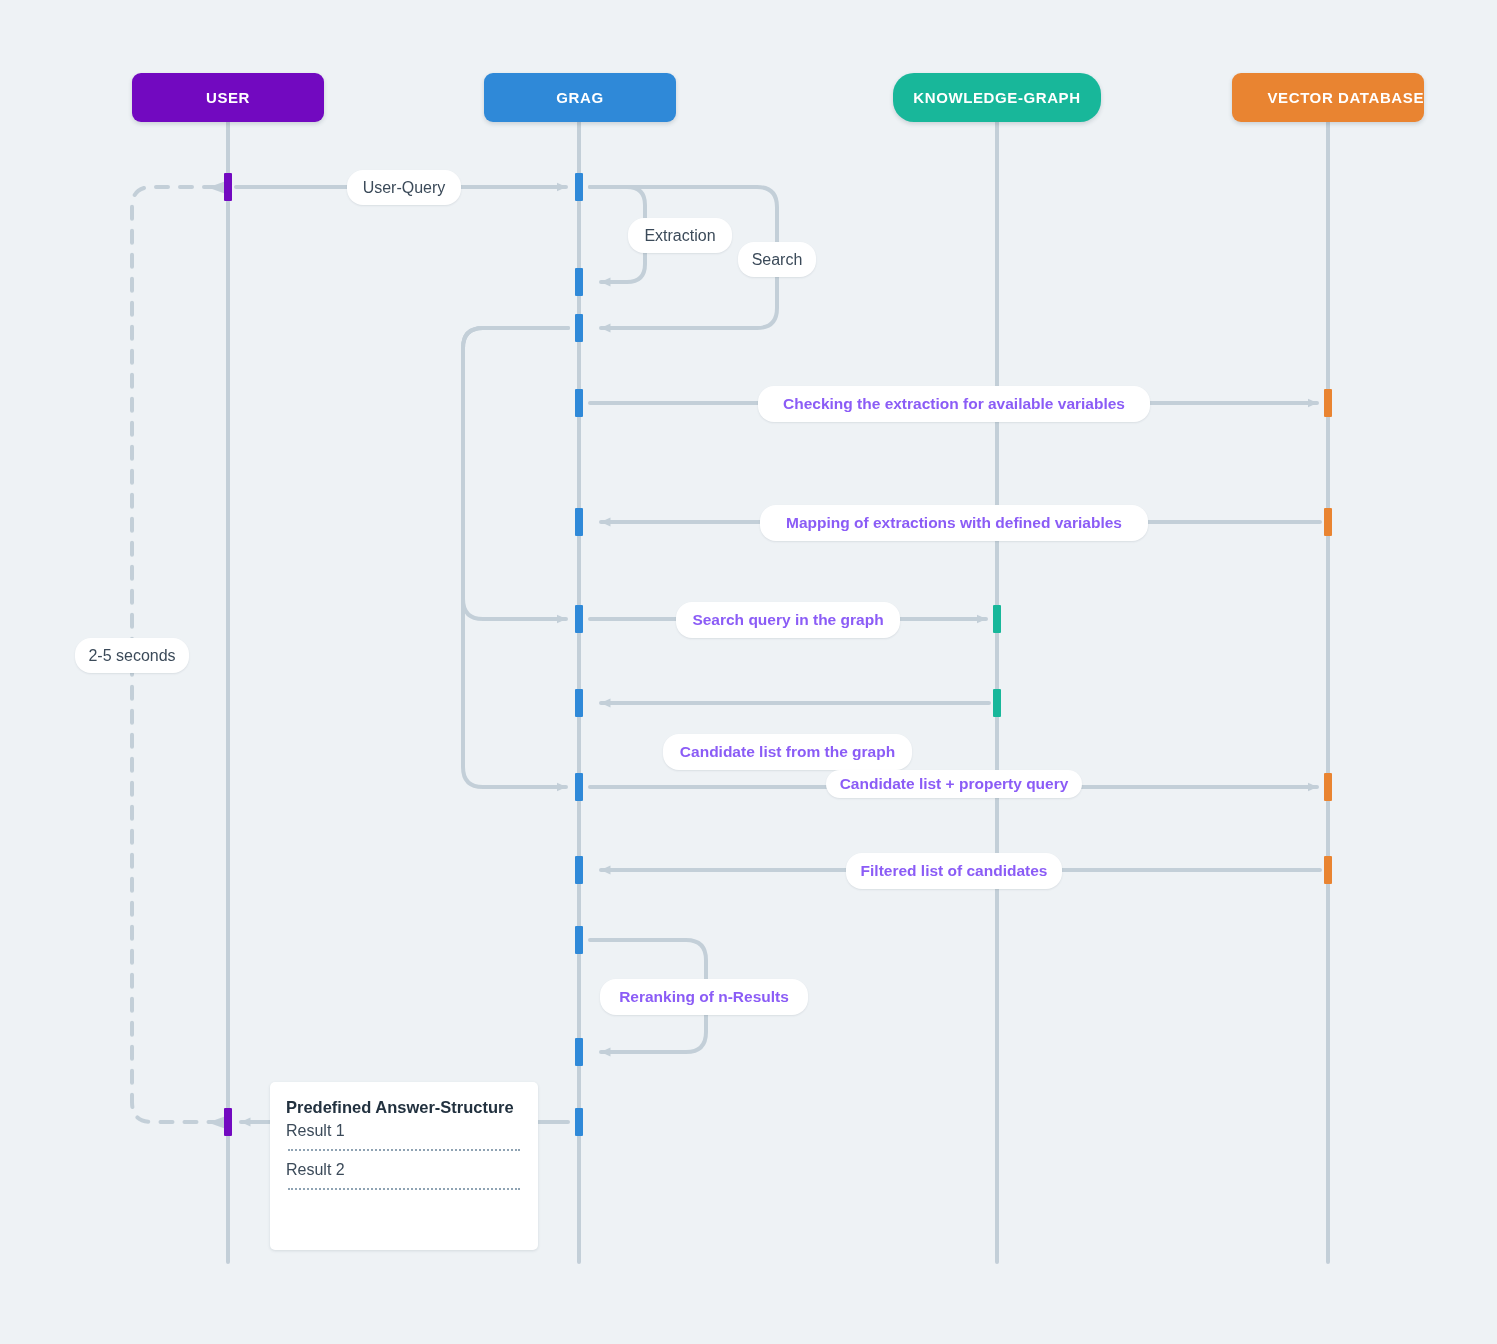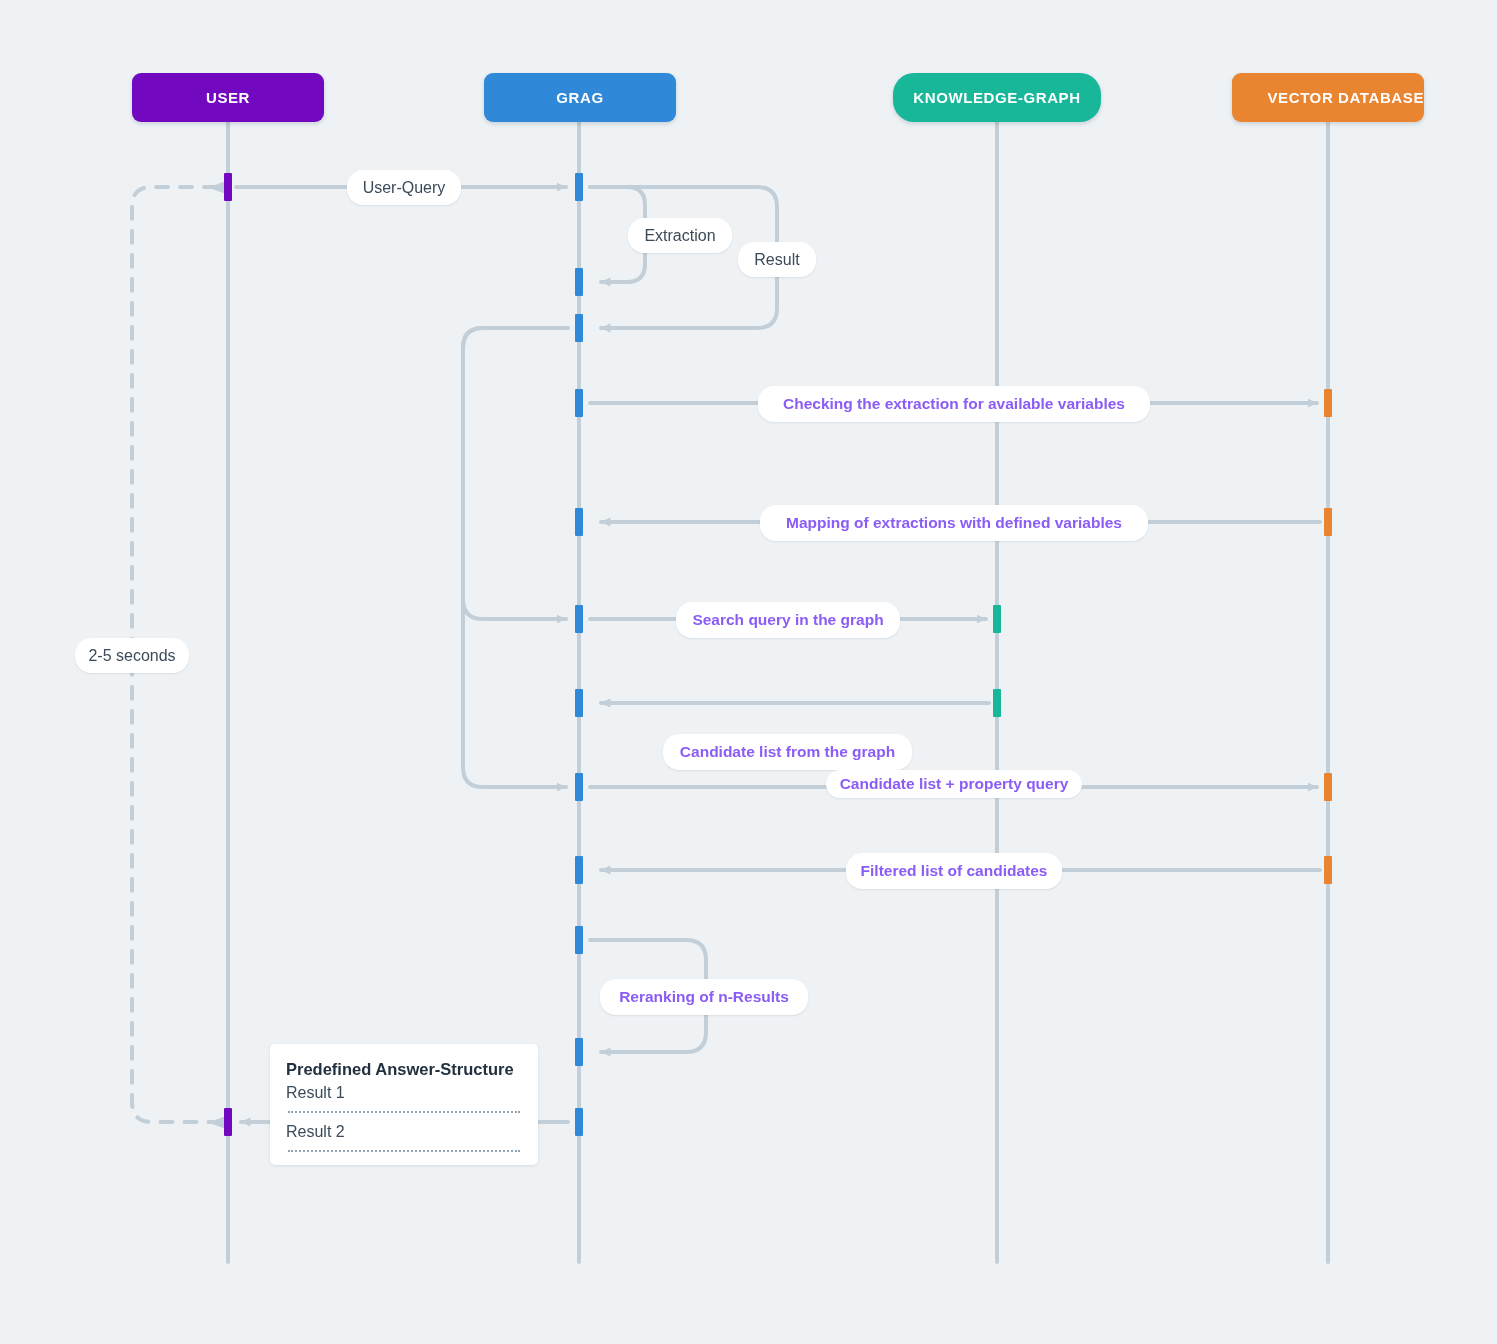--- a/index.html
+++ b/index.html
@@ -203,21 +203,21 @@
 
   <div class="chip plain" style="left:347px; top:170px; width:114px; height:35px;">
     <span>User-Query</span>
   </div>
 
   <div class="chip plain" style="left:592px; top:218px; width:104px; height:35px;margin-left:36px;">
     <span>Extraction</span>
   </div>
 
   <div class="chip plain" style="left:738px; top:242px; width:78px; height:35px;">
-    <span>Result</span>
+    <span>Search</span>
   </div>
 
   <div class="chip bold" style="left:758px; top:386px; width:392px; height:36px;">
     <span>Checking the extraction for available variables</span>
   </div>
 
   <div class="chip bold" style="left:760px; top:505px; width:388px; height:36px;">
     <span>Mapping of extractions with defined variables</span>
   </div>
 
@@ -238,21 +238,21 @@
   </div>
 
   <div class="chip bold" style="left:600px; top:979px; width:208px; height:36px;">
     <span>Reranking of n-Results</span>
   </div>
 
   <div class="chip plain" style="left:75px; top:638px; width:114px; height:35px;">
     <span>2-5 seconds</span>
   </div>
 
-  <div class="note" style="left:270px; top:1044px; width:268px; height:121px;">
+  <div class="note" style="left:270px; top:1082px; width:268px; height:168px;">
     <div class="note-title">Predefined Answer-Structure</div>
     <div class="note-row">Result 1</div>
     <div class="note-dots"></div>
     <div class="note-row">Result 2</div>
     <div class="note-dots"></div>
   </div>
 
 </div>
 
 </body></html>

